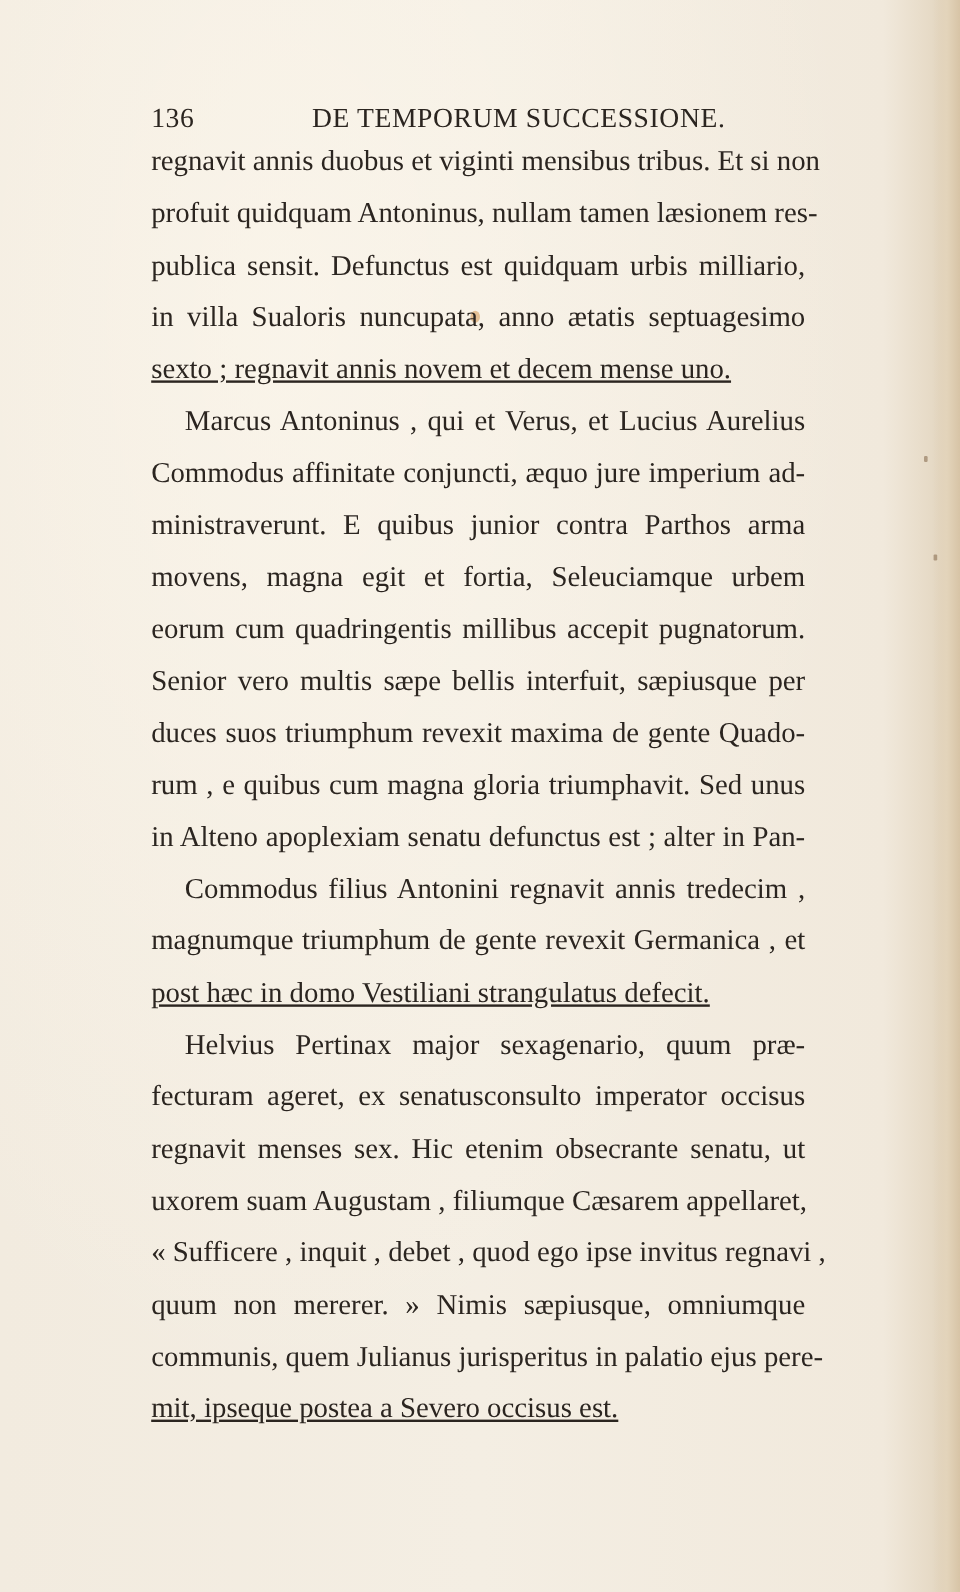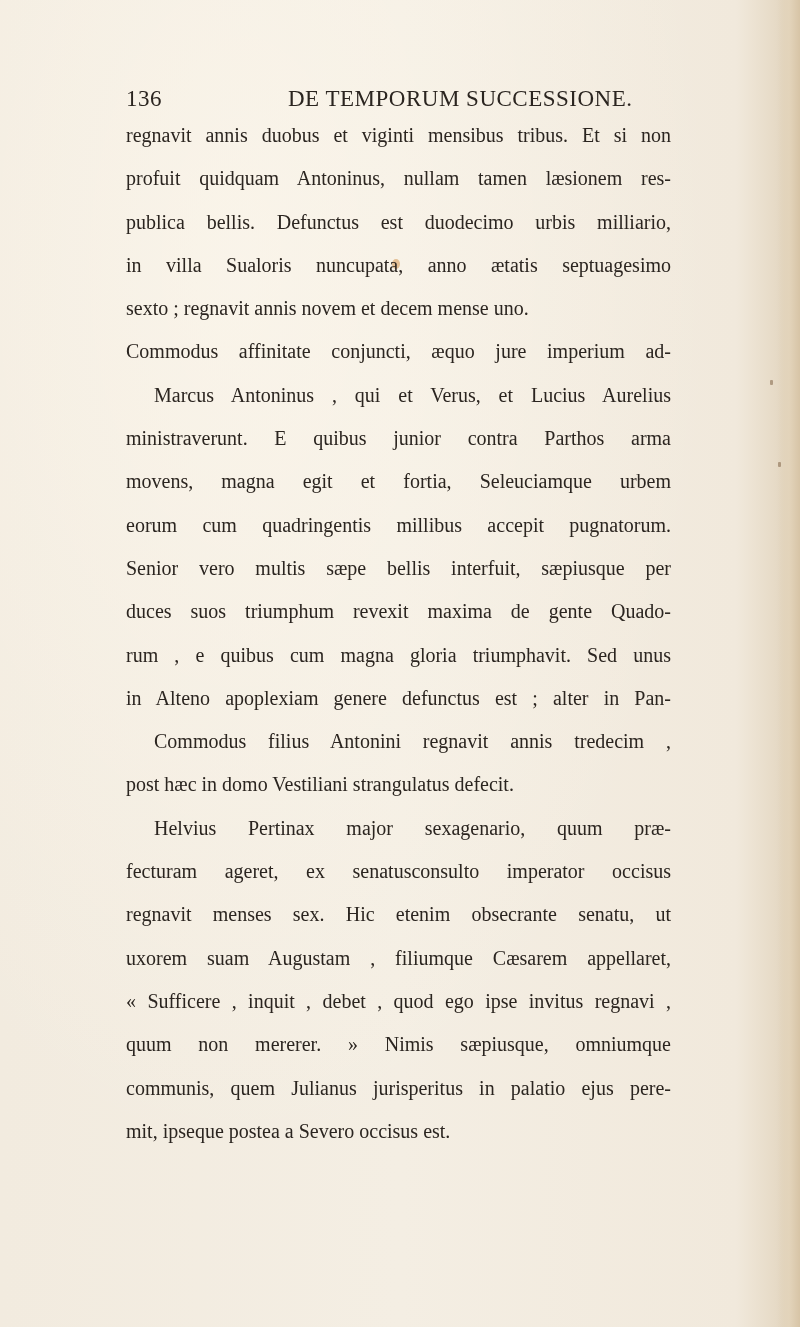--- a/index.html
+++ b/index.html
@@ -42,41 +42,41 @@
       position: absolute;
       left: 0;
       top: 0;
     }
     .running-title {
       position: absolute;
       left: 134px;
       top: 0;
       text-transform: uppercase;
       white-space: nowrap;
-      margin-left: 28px;
     }
     .body-text {
       position: absolute;
       left: 126px;
       top: 114px;
       width: 545px;
     }
     .line {
       height: 43.3px;
       line-height: 43.3px;
-      font-size: 20px;
+      font-size: 24px;
       white-space: nowrap;
       text-align: justify;
       text-align-last: justify;
     }
     .line.indent {
       padding-left: 28px;
     }
     .line.last {
       text-align-last: left;
+      text-decoration: underline;
     }
     .stain {
       position: absolute;
       left: 392px;
       top: 259px;
       width: 8px;
       height: 10px;
       border-radius: 50%;
       background: rgba(212,150,80,0.55);
     }
@@ -97,33 +97,34 @@
   <div class="margin-mark" style="left:778px; top:462px;"></div>
 
   <div class="header">
     <span class="page-number">136</span>
     <span class="running-title">DE TEMPORUM SUCCESSIONE.</span>
   </div>
 
   <div class="body-text">
     <div class="line">regnavit annis duobus et viginti mensibus tribus. Et si non</div>
     <div class="line">profuit quidquam Antoninus, nullam tamen læsionem res-</div>
-    <div class="line">publica bellis. Defunctus est duodecimo urbis milliario,</div>
+    <div class="line">publica sensit. Defunctus est quidquam urbis milliario,</div>
     <div class="line">in villa Sualoris nuncupata, anno ætatis septuagesimo</div>
     <div class="line last">sexto ; regnavit annis novem et decem mense uno.</div>
+    <div class="line indent">Marcus Antoninus , qui et Verus, et Lucius Aurelius</div>
     <div class="line">Commodus affinitate conjuncti, æquo jure imperium ad-</div>
-    <div class="line indent">Marcus Antoninus , qui et Verus, et Lucius Aurelius</div>
     <div class="line">ministraverunt. E quibus junior contra Parthos arma</div>
     <div class="line">movens, magna egit et fortia, Seleuciamque urbem</div>
     <div class="line">eorum cum quadringentis millibus accepit pugnatorum.</div>
     <div class="line">Senior vero multis sæpe bellis interfuit, sæpiusque per</div>
     <div class="line">duces suos triumphum revexit maxima de gente Quado-</div>
     <div class="line">rum , e quibus cum magna gloria triumphavit. Sed unus</div>
-    <div class="line">in Alteno apoplexiam genere defunctus est ; alter in Pan-</div>
+    <div class="line">in Alteno apoplexiam senatu defunctus est ; alter in Pan-</div>
     <div class="line indent">Commodus filius Antonini regnavit annis tredecim ,</div>
+    <div class="line">magnumque triumphum de gente revexit Germanica , et</div>
     <div class="line last">post hæc in domo Vestiliani strangulatus defecit.</div>
     <div class="line indent">Helvius Pertinax major sexagenario, quum præ-</div>
     <div class="line">fecturam ageret, ex senatusconsulto imperator occisus</div>
     <div class="line">regnavit menses sex. Hic etenim obsecrante senatu, ut</div>
     <div class="line">uxorem suam Augustam , filiumque Cæsarem appellaret,</div>
     <div class="line">« Sufficere , inquit , debet , quod ego ipse invitus regnavi ,</div>
     <div class="line">quum non mererer. » Nimis sæpiusque, omniumque</div>
     <div class="line">communis, quem Julianus jurisperitus in palatio ejus pere-</div>
     <div class="line last">mit, ipseque postea a Severo occisus est.</div>
   </div>

